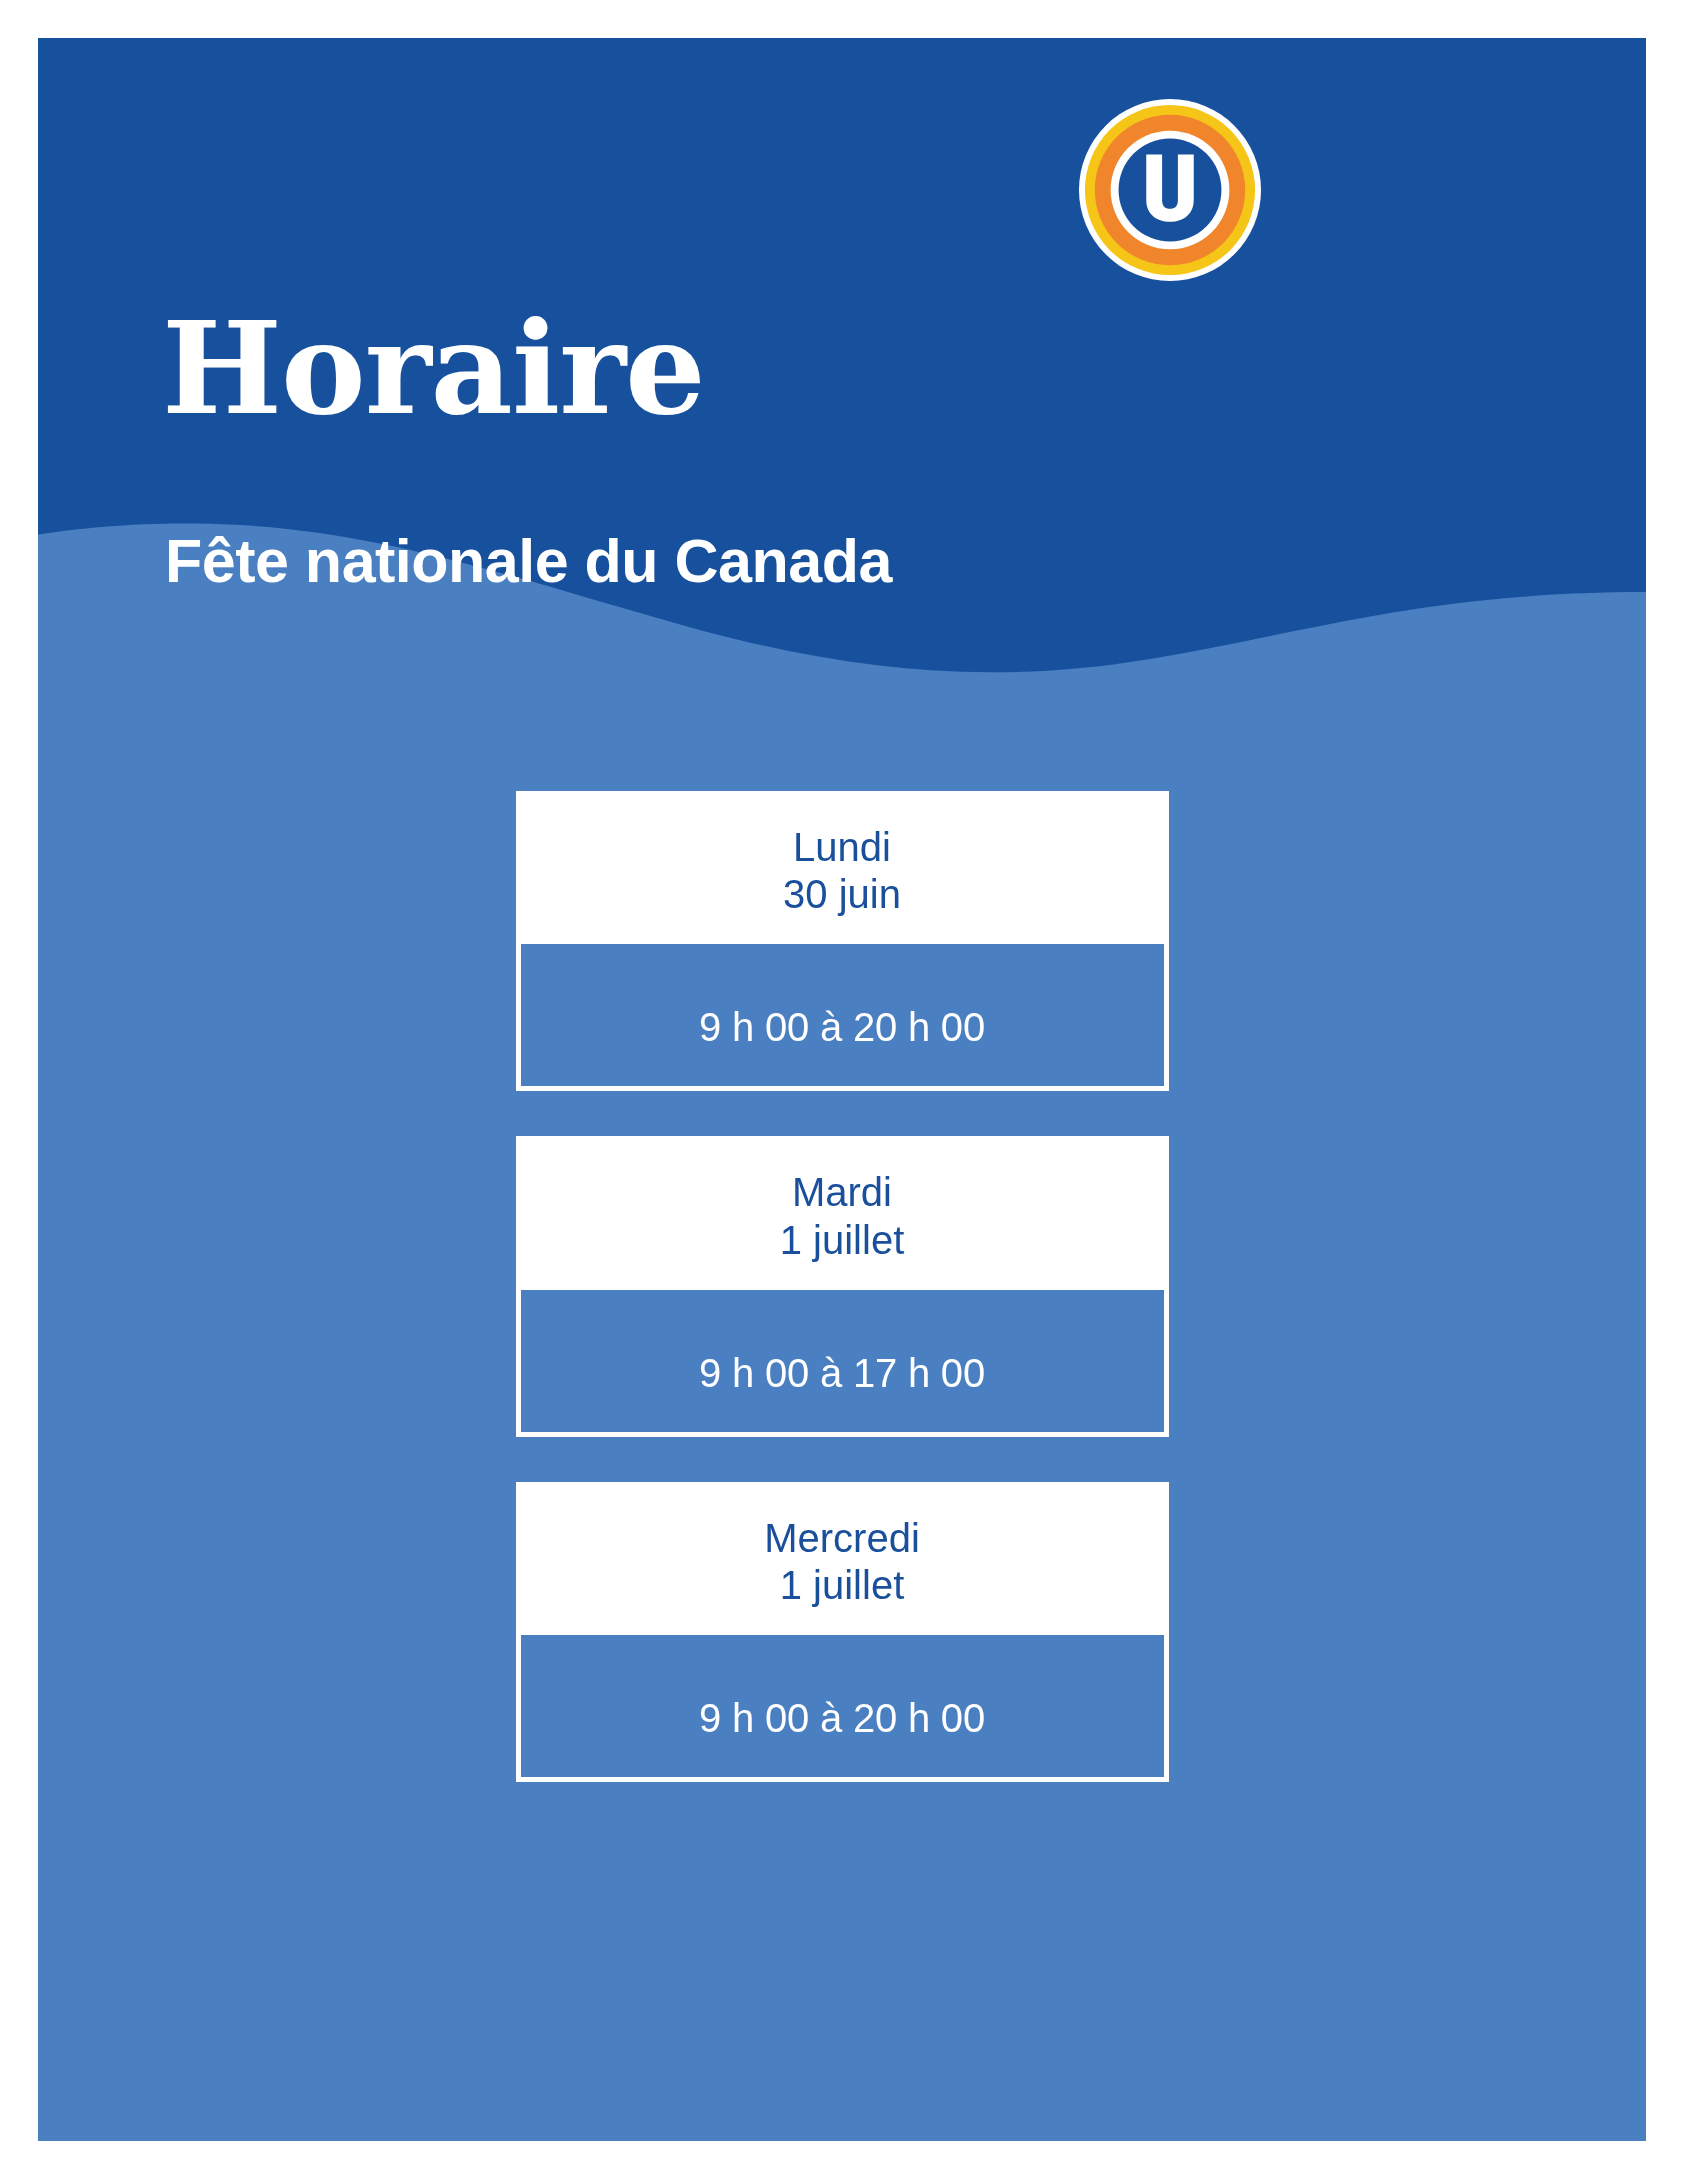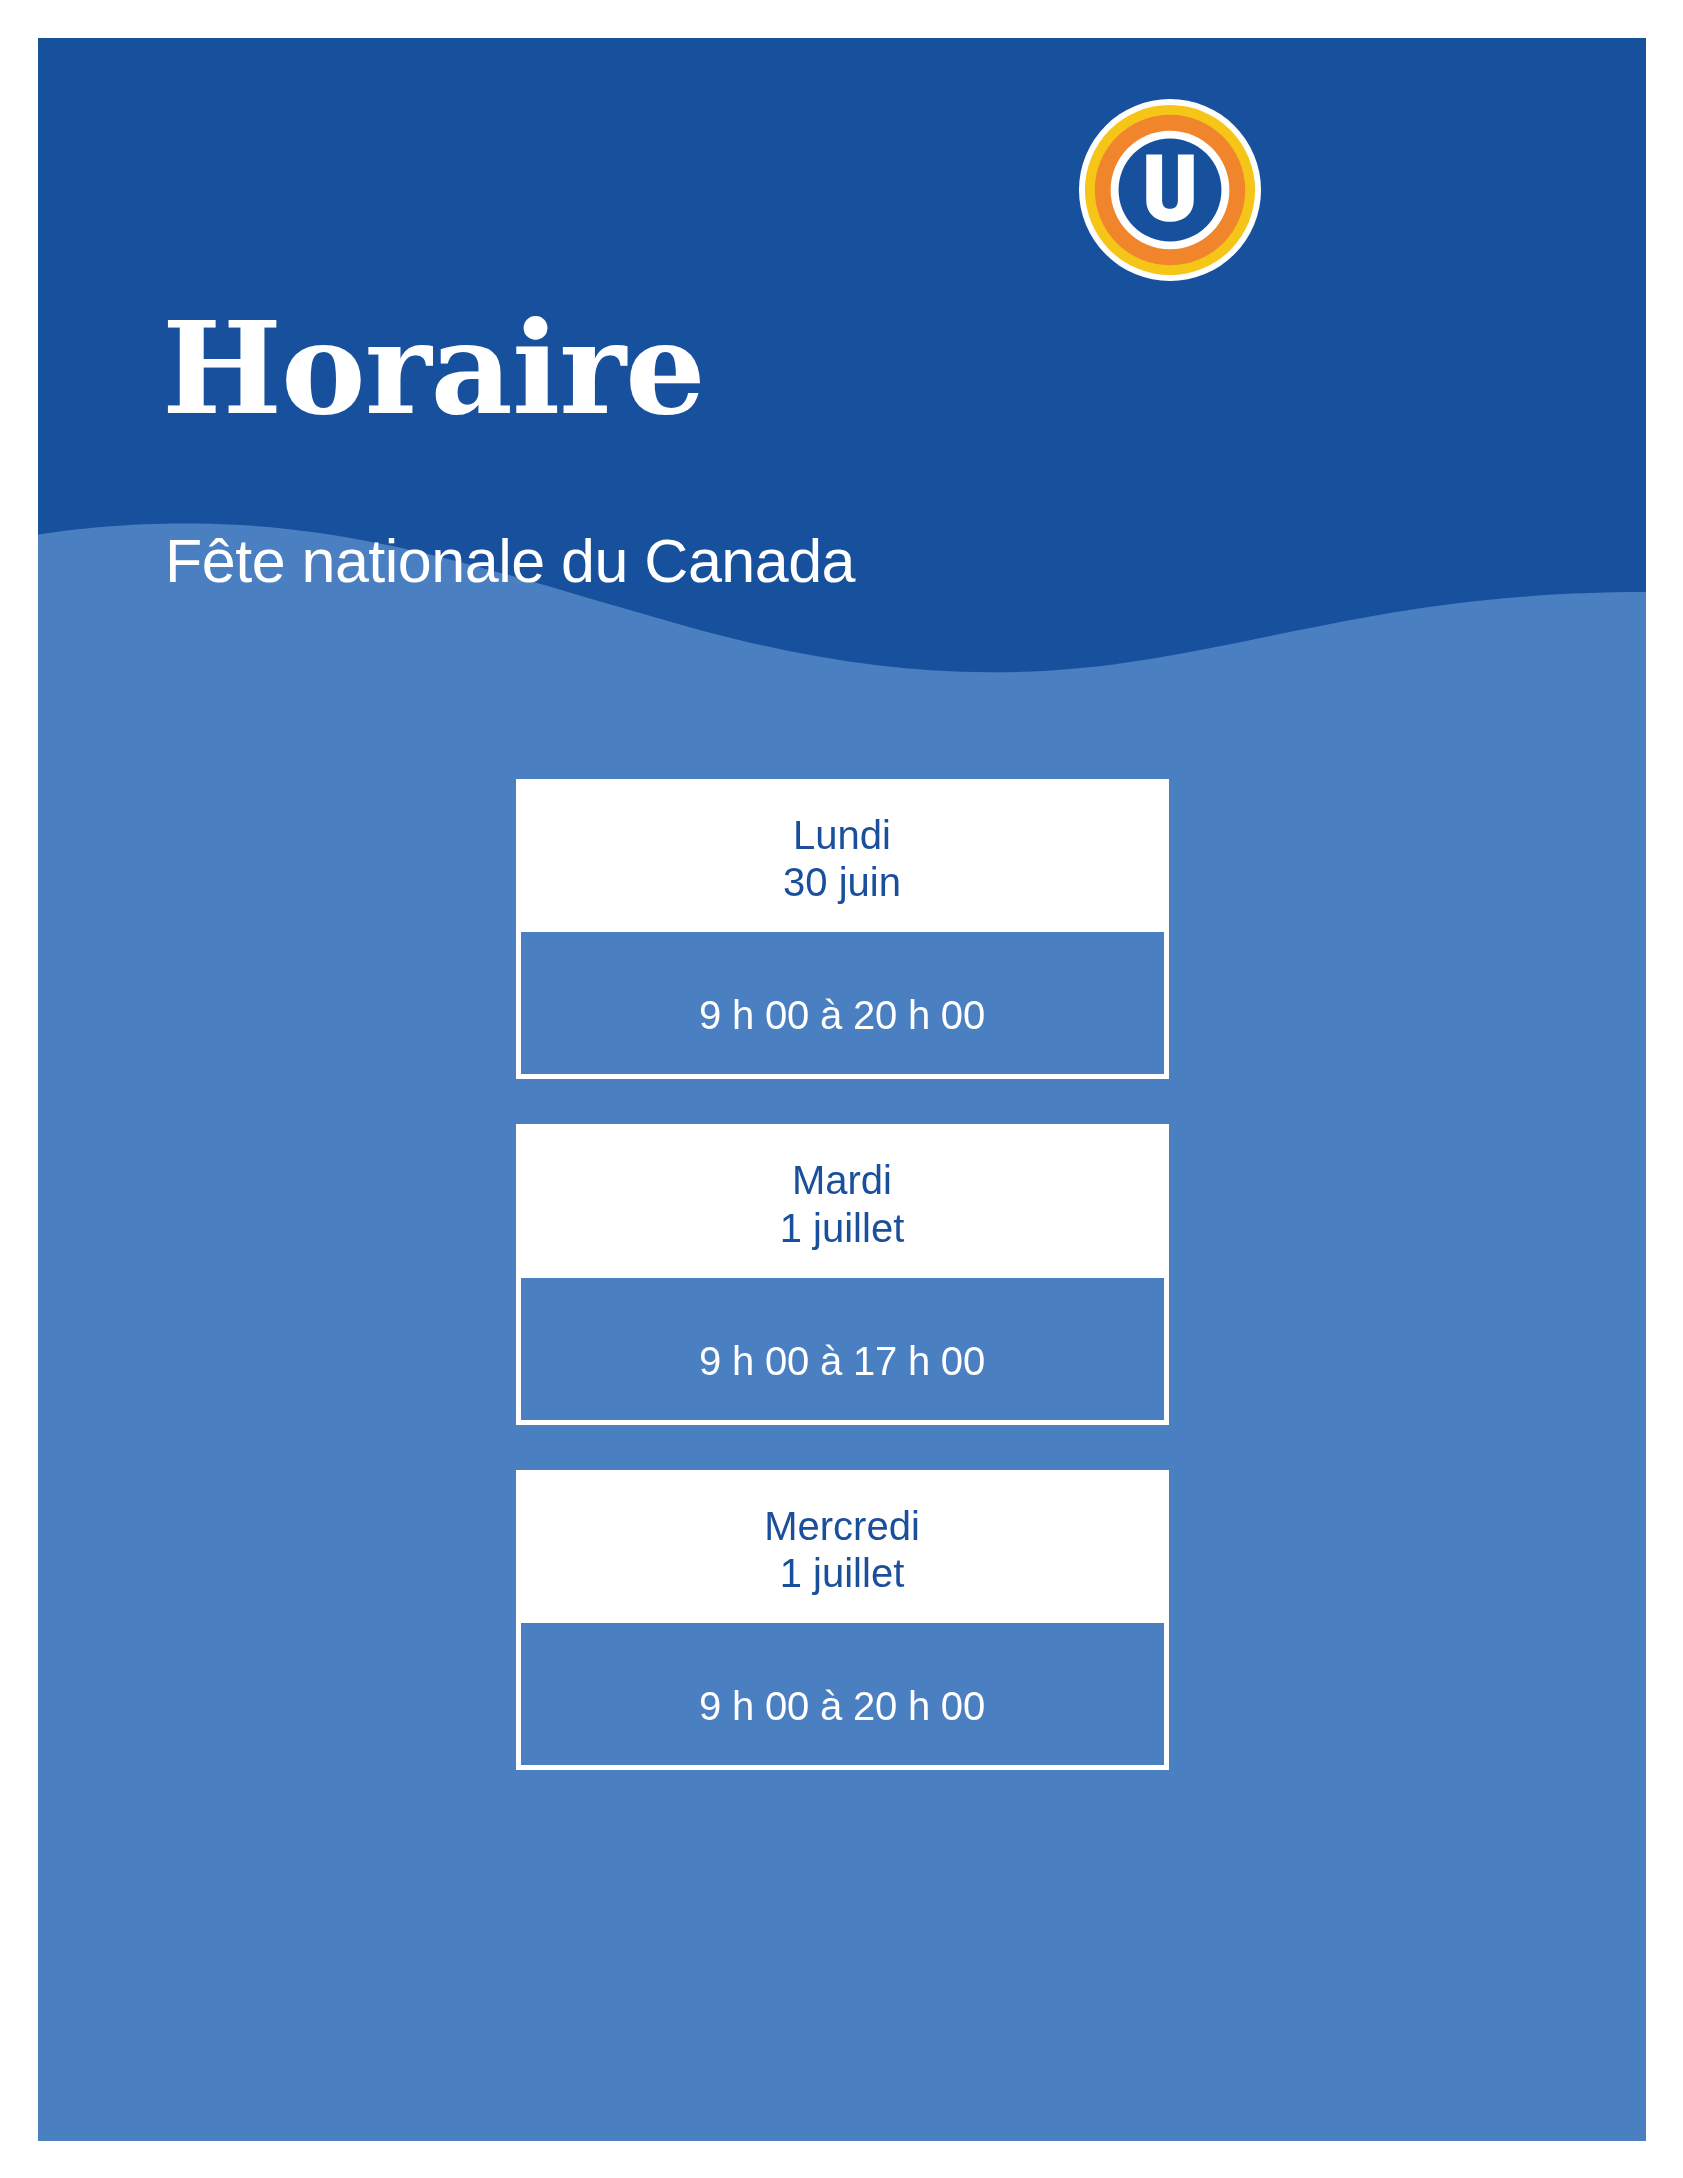--- a/index.html
+++ b/index.html
@@ -61,21 +61,21 @@
     font-size: 127px;
     line-height: 1;
     letter-spacing: -1px;
   }
   .subtitle {
     position: absolute;
     left: 127px;
     top: 493px;
     color: #ffffff;
     font-family: "Liberation Sans", sans-serif;
-    font-weight: normal;
+    font-weight: bold;
     font-size: 61px;
     line-height: 1;
     letter-spacing: -0.5px;
   }
   
   .logo {
     position: absolute;
     right: 95px;
     top: 59px;
     width: 186px;
@@ -85,21 +85,21 @@
 
   
   .cards {
     position: absolute;
     left: 0;
     top: 741px;
     width: 1608px;
   }
   .card {
     width: 653px;
-    margin: 0 auto 45px auto;
+    margin: 12px auto 45px auto;
     border: 5px solid #ffffff;
     box-sizing: border-box;
     background: #f9a8d4;
   }
   .card-day {
     background: #ffffff;
     color: #1a4f9c;
     text-align: center;
     padding: 28px 10px 26px 10px;
     font-size: 40px;

